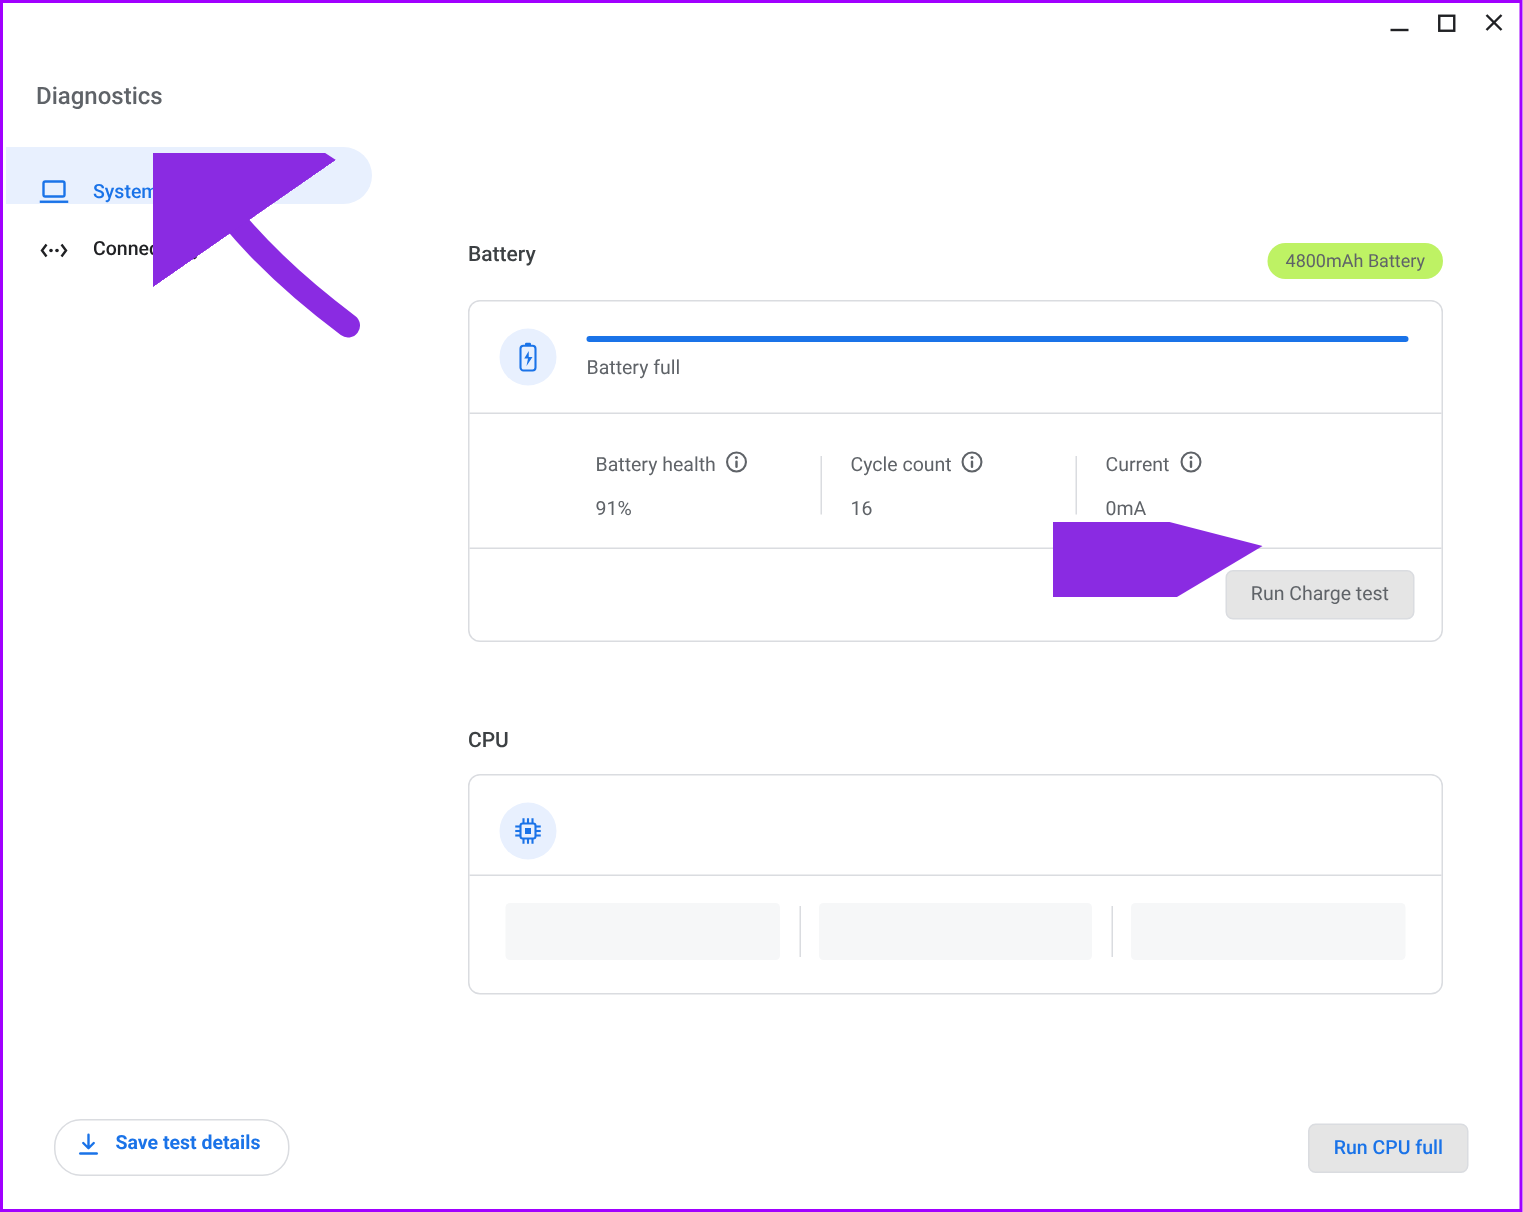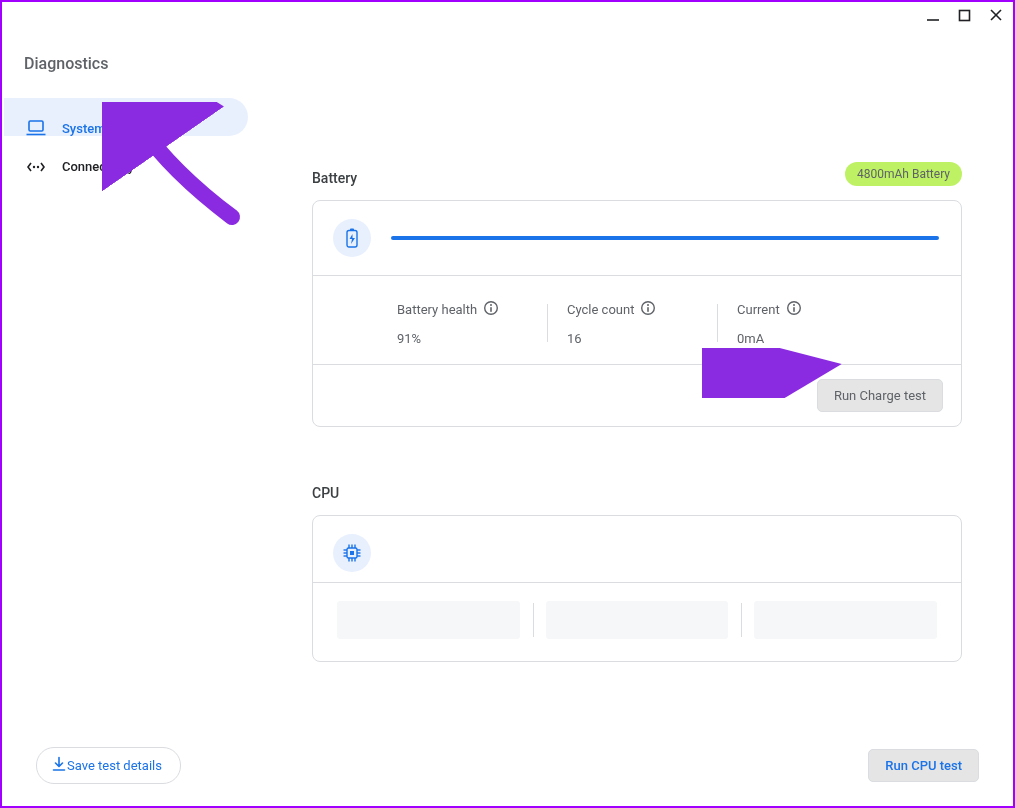--- a/index.html
+++ b/index.html
@@ -62,21 +62,21 @@
   .nav-icon { width: 20px; display:flex; justify-content:center; align-items:center;}
   
   .main {
     position: absolute;
     top: 160px;
     left: 310px;
     width: 650px;
   }
   .section-head {
     display: flex;
-    align-items: flex-end;
+    align-items: flex-start;
     justify-content: space-between;
     margin-bottom: 14px;
   }
   .section-title {
     font-size: 14px;
     font-weight: 500;
     color: #3c4043;
   }
   .chip {
     background: #bef264;
@@ -223,26 +223,26 @@
     position:absolute;
     bottom:22px;
     left:34px;
     right:34px;
     display:flex;
     justify-content:space-between;
     align-items:center;
   }
   .save-btn {
     display:flex;
-    align-items:center;
+    gap:10px;
     border:1px solid #dadce0;
     border-radius:18px;
     padding:8px 18px 8px 14px;
     color:#1a73e8;
-    font-weight:400;
+    font-weight:700;
     font-size:13px;
     cursor:pointer;
     background:#fff;
   }
   
   .arrow {
     position:absolute;
     pointer-events:none;
   }
 </style>
@@ -304,20 +304,21 @@
     <div class="battery-top">
       <div class="round-icon">
         <svg width="12" height="20" viewBox="0 0 12 20">
             <rect x="1" y="2.5" width="10" height="16.5" rx="2" fill="none" stroke="#1a73e8" stroke-width="1.4"></rect>
             <rect x="4" y="0.5" width="4" height="2" rx="0.8" fill="#1a73e8"></rect>
             <polygon points="6.5,6 3.5,11 6,11 5,16 9,10 6.5,10" fill="#1a73e8"></polygon>
           </svg>
       </div>
       <div class="progress-wrap">
         <div class="progress-bar"></div>
+        <div class="progress-label">Battery full</div>
       </div>
     </div>
     <div class="stats-row">
       <div class="stat">
         <div class="stat-label">
           <span>Battery health</span>
           <span>
             <svg class="info-ic" viewBox="0 0 16 16">
                 <circle cx="8" cy="8" r="6.3" fill="none" stroke="#5f6368" stroke-width="1.4"></circle>
                 <circle cx="8" cy="5" r="1" fill="#5f6368"></circle>
@@ -398,21 +399,21 @@
 <div class="bottom-bar">
   <div class="save-btn">
     <span>
       <svg width="16" height="16" viewBox="0 0 16 16">
           <path d="M8 1.5 L8 10 M4.5 7 L8 10.5 L11.5 7" fill="none" stroke="#1a73e8" stroke-width="1.6" stroke-linecap="round" stroke-linejoin="round"></path>
           <line x1="2.5" y1="14" x2="13.5" y2="14" stroke="#1a73e8" stroke-width="1.6" stroke-linecap="round"></line>
         </svg>
     </span>
     <span>Save test details</span>
   </div>
-  <button class="btn primary">Run CPU test</button>
+  <button class="btn primary">Run CPU full</button>
 </div>
 
 <svg class="arrow" style="left:100px; top:100px;" width="160" height="130">
   <defs>
       <marker id="ah1" markerWidth="12" markerHeight="12" refX="2" refY="5" orient="auto">
         <path d="M0,0 L0,10 L12,5 Z" fill="#8a2be2"></path>
       </marker>
     </defs>
   <path d="M130,115 Q70,70 38,24" stroke="#8a2be2" stroke-width="16" fill="none" marker-end="url(#ah1)" stroke-linecap="round"></path>
 </svg>

